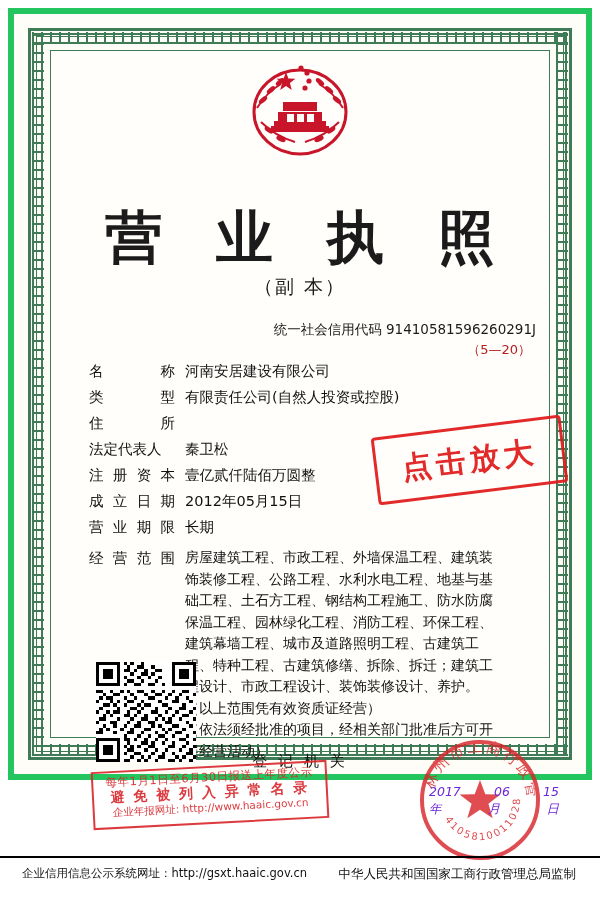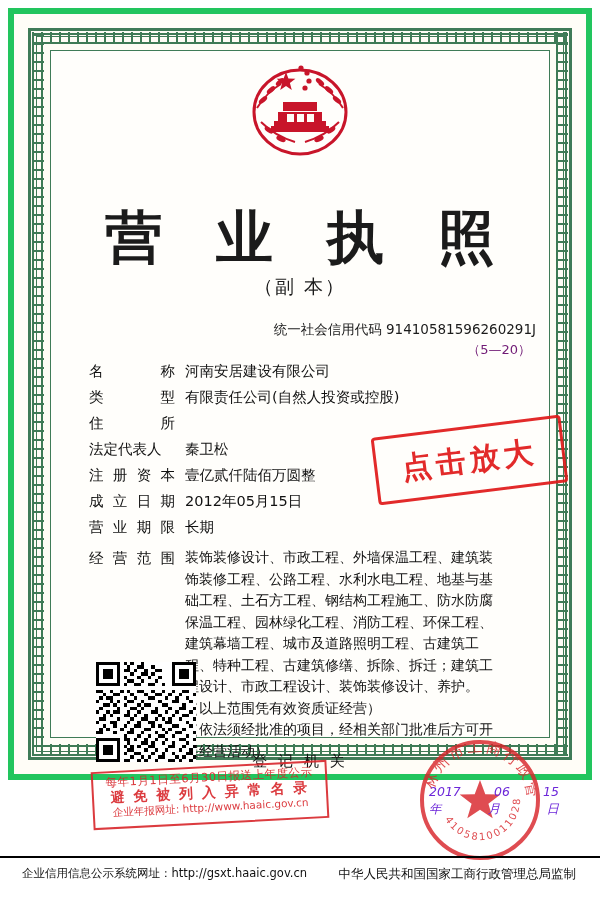--- a/index.html
+++ b/index.html
@@ -113,21 +113,21 @@
     color: #1b1b1b;
     font-family: "DejaVu Sans", sans-serif;
     white-space: nowrap;
     text-align: right;
   }
   .serial {
     position: absolute;
     right: 55px;
     top: 327px;
     font-size: 13px;
-    color: #701a75;
+    color: #b91c1c;
     font-family: "DejaVu Sans", sans-serif;
   }
 
   
   .fields {
     position: absolute;
     left: 75px;
     top: 346px;
     width: 455px;
   }
@@ -423,21 +423,21 @@
       </div>
 
       <div class="row scope" style="margin-top:8px;">
         <div class="lbl">
           <span>经</span>
           <span>营</span>
           <span>范</span>
           <span>围</span>
         </div>
         <div class="val">
-          <span class="scope-line">装饰装修设计、市政工程、外墙保温工程、建筑装</span>
+          <span class="scope-line">房屋建筑工程、市政工程、外墙保温工程、建筑装</span>
           <span class="scope-line">饰装修工程、公路工程、水利水电工程、地基与基</span>
           <span class="scope-line">础工程、土石方工程、钢结构工程施工、防水防腐</span>
           <span class="scope-line">保温工程、园林绿化工程、消防工程、环保工程、</span>
           <span class="scope-line">建筑幕墙工程、城市及道路照明工程、古建筑工</span>
           <span class="scope-line">程、特种工程、古建筑修缮、拆除、拆迁；建筑工</span>
           <span class="scope-line">程设计、市政工程设计、装饰装修设计、养护。</span>
           <span class="scope-line">（以上范围凭有效资质证经营）</span>
           <span class="scope-line">（依法须经批准的项目，经相关部门批准后方可开</span>
           <span class="scope-line">展经营活动）</span>
         </div>

